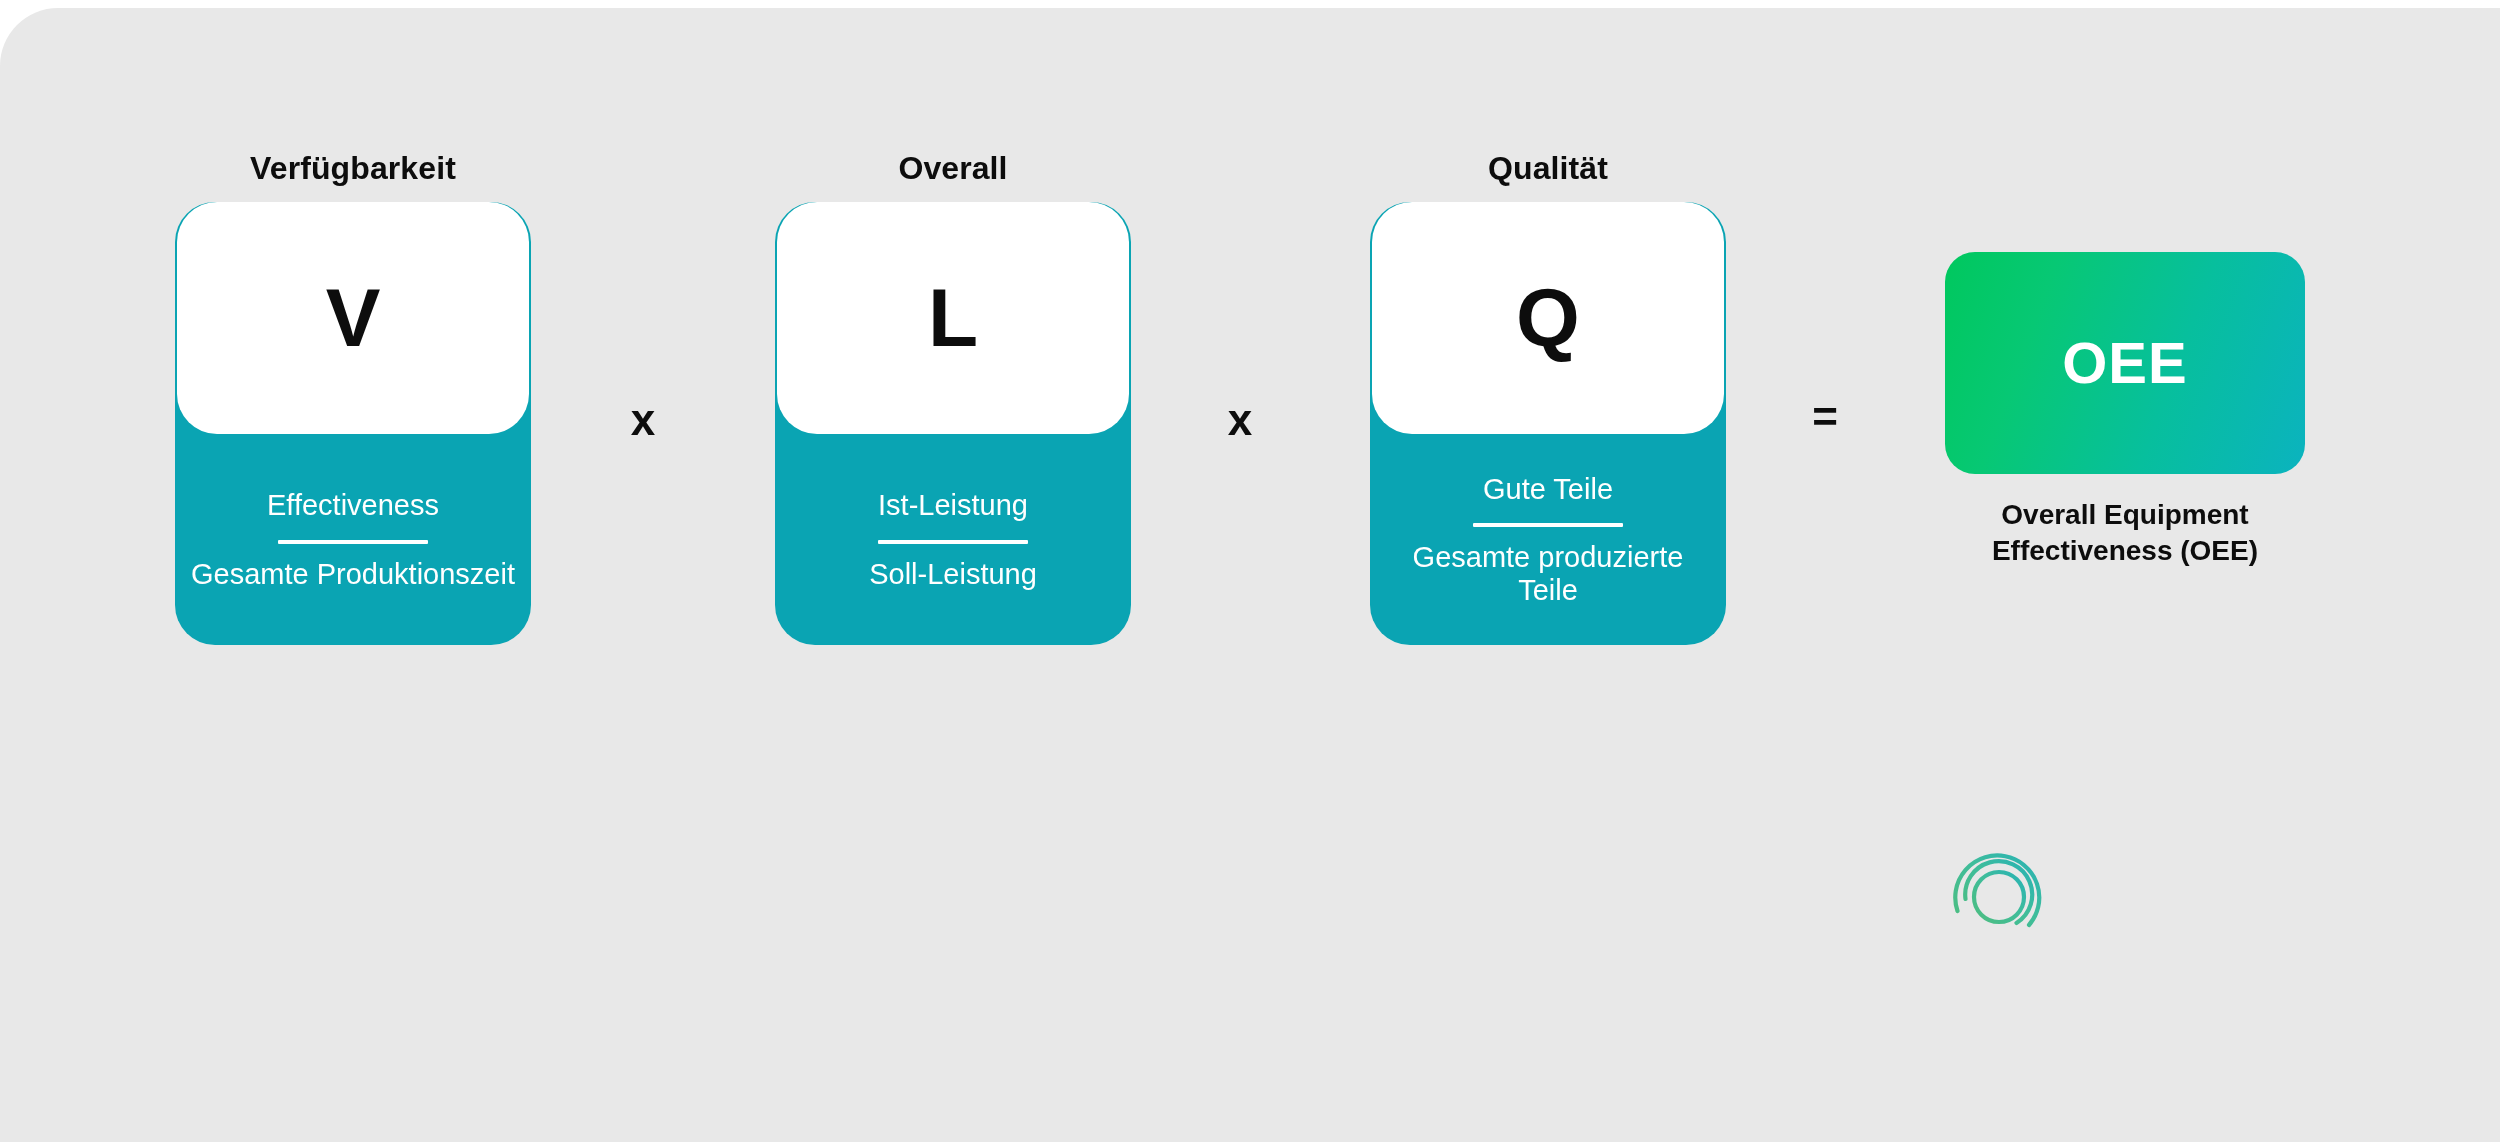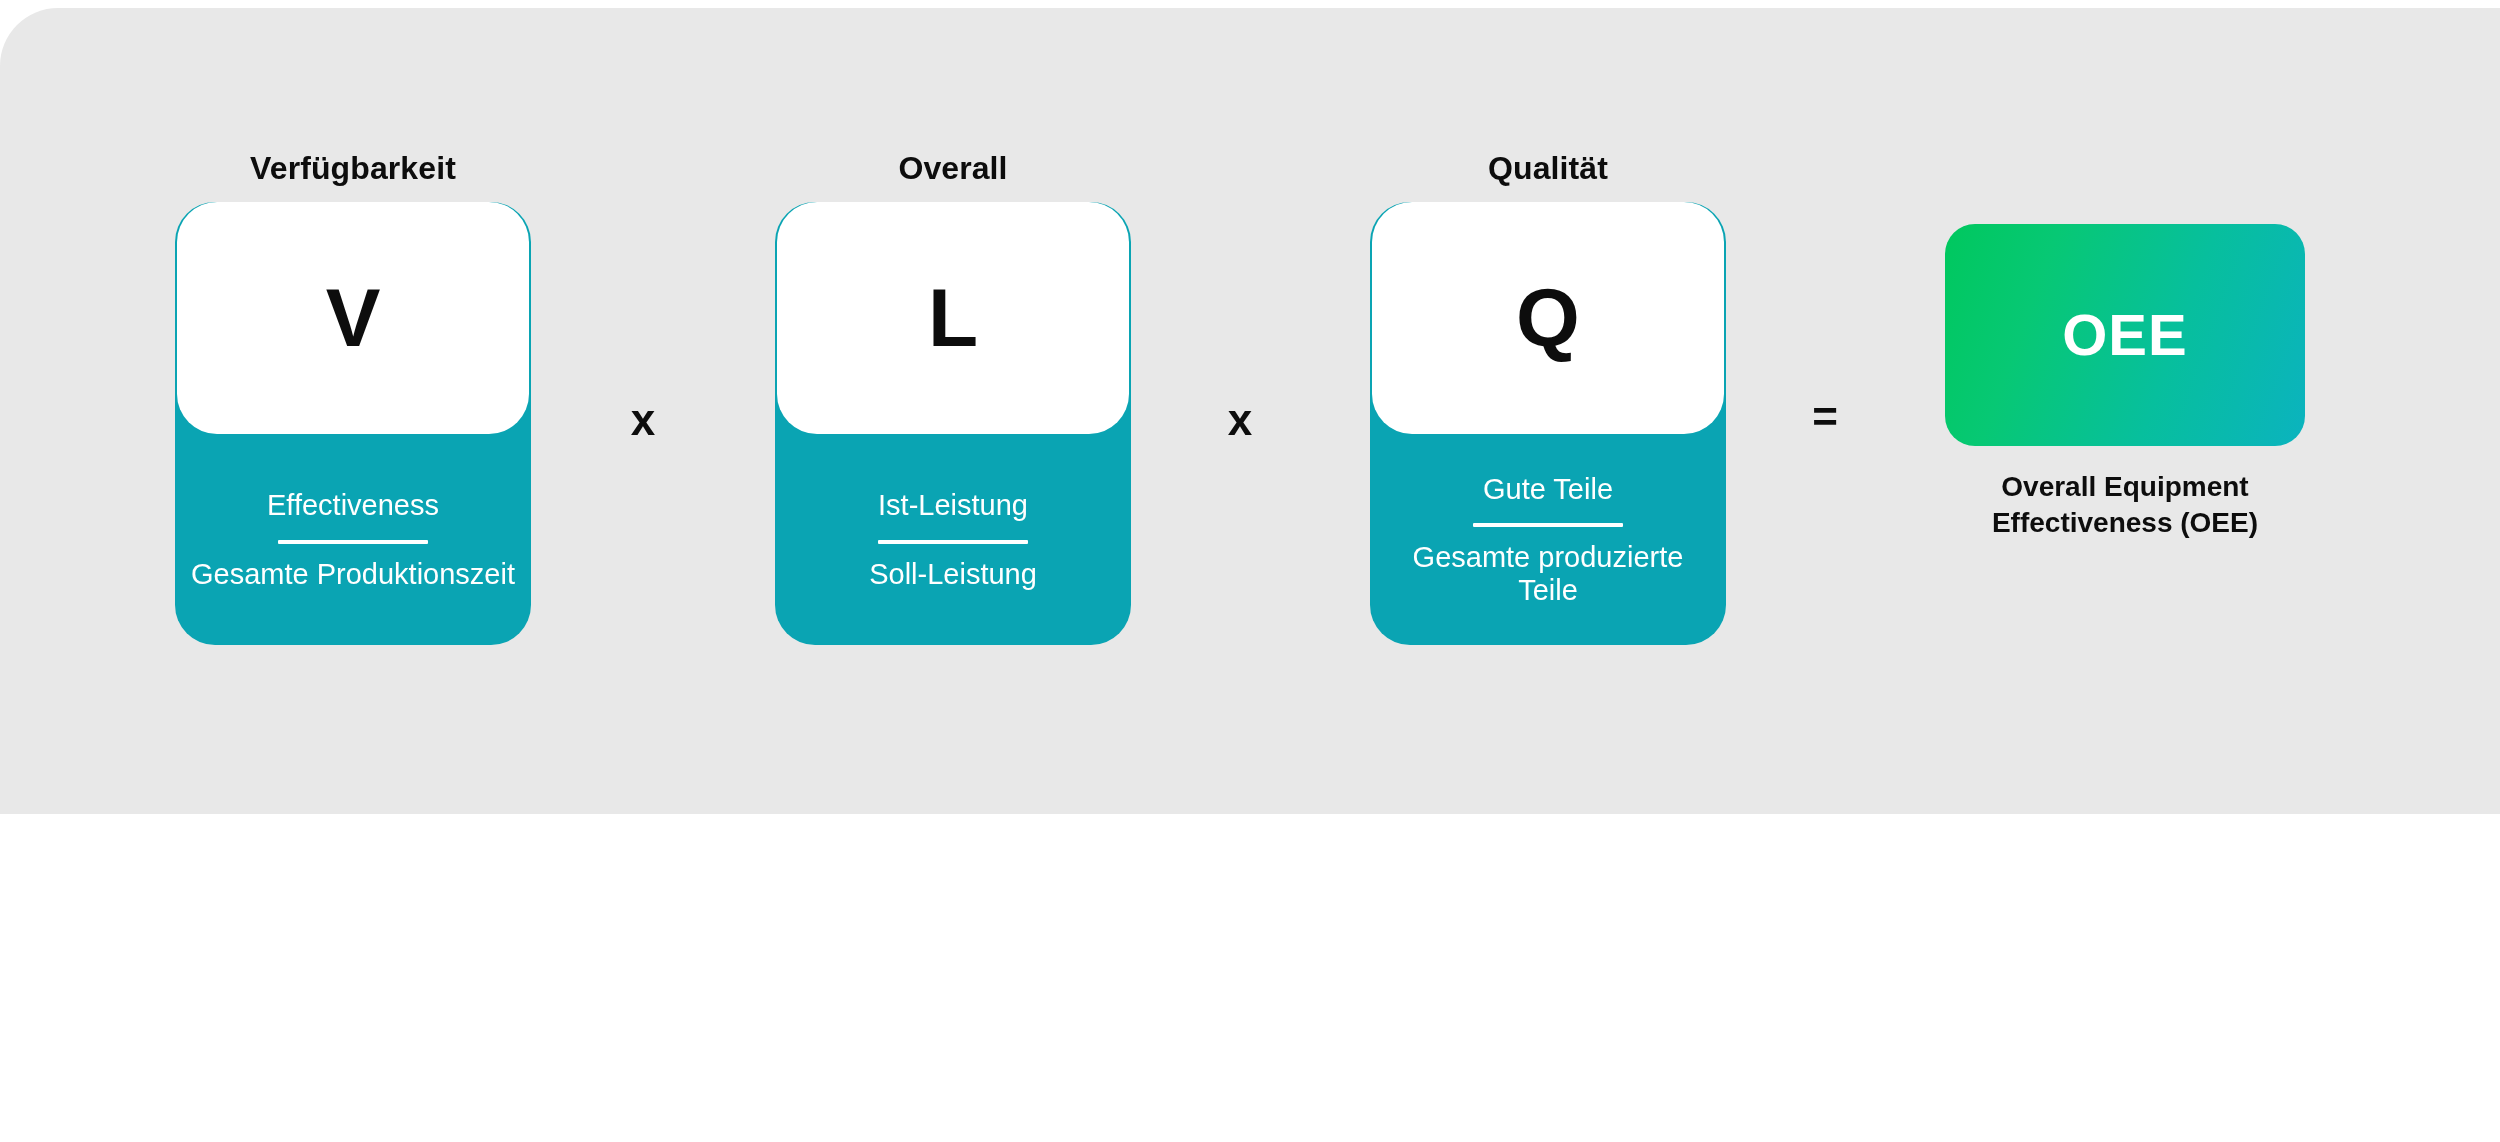--- a/index.html
+++ b/index.html
@@ -3,21 +3,21 @@
 <meta charset="utf-8">
 <style>
   html, body {
     margin: 0; padding: 0;
     background: #ffffff;
     font-family: "Liberation Sans", sans-serif;
   }
   #canvas {
     position: relative;
     width: 2500px;
-    height: 814px;
+    height: 1142px;
     background: #ffffff;
     overflow: hidden;
   }
   
   #panel {
     position: absolute;
     left: 0; top: 8px;
     width: 2500px; height: 1134px;
     background: #e8e8e8;
     border-top-left-radius: 58px;
@@ -116,20 +116,21 @@
   }
   #oee-box {
     position: relative;
     width: 360px;
     height: 222px;
     border-radius: 30px;
     background: linear-gradient(110deg, #00c85e 0%, #07c874 26%, #07bf9d 62%, #0bb3bf 100%);
     display: flex;
     align-items: center;
     justify-content: center;
+    margin-top: 28px;
   }
   #oee-label {
     font-size: 58px;
     font-weight: 700;
     color: #ffffff;
     letter-spacing: 1px;
     line-height: 1;
   }
   #oee-caption {
     margin-top: 23px;

